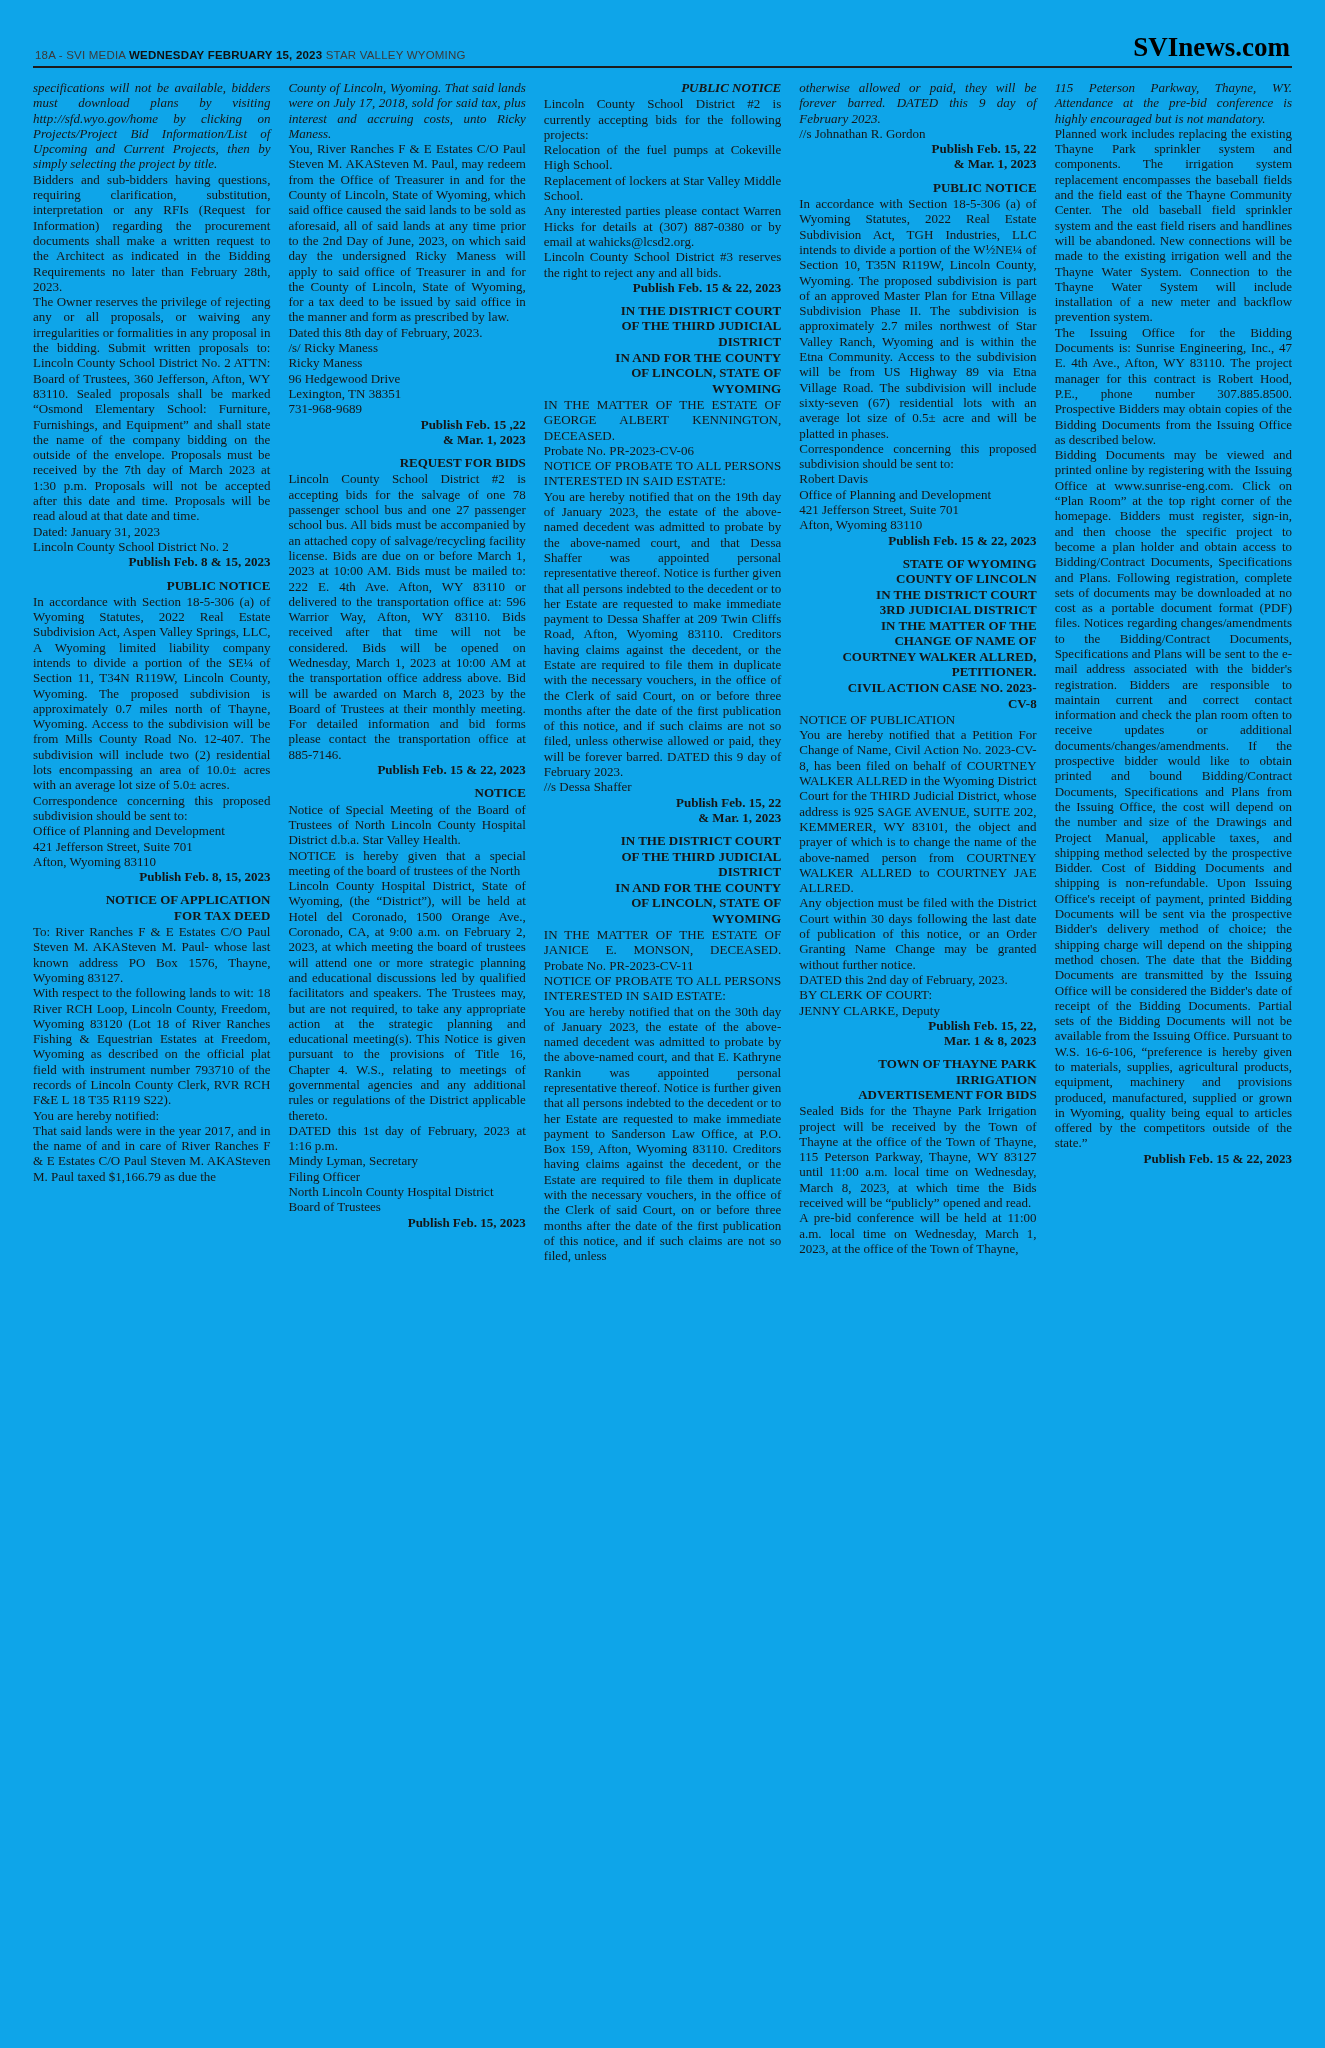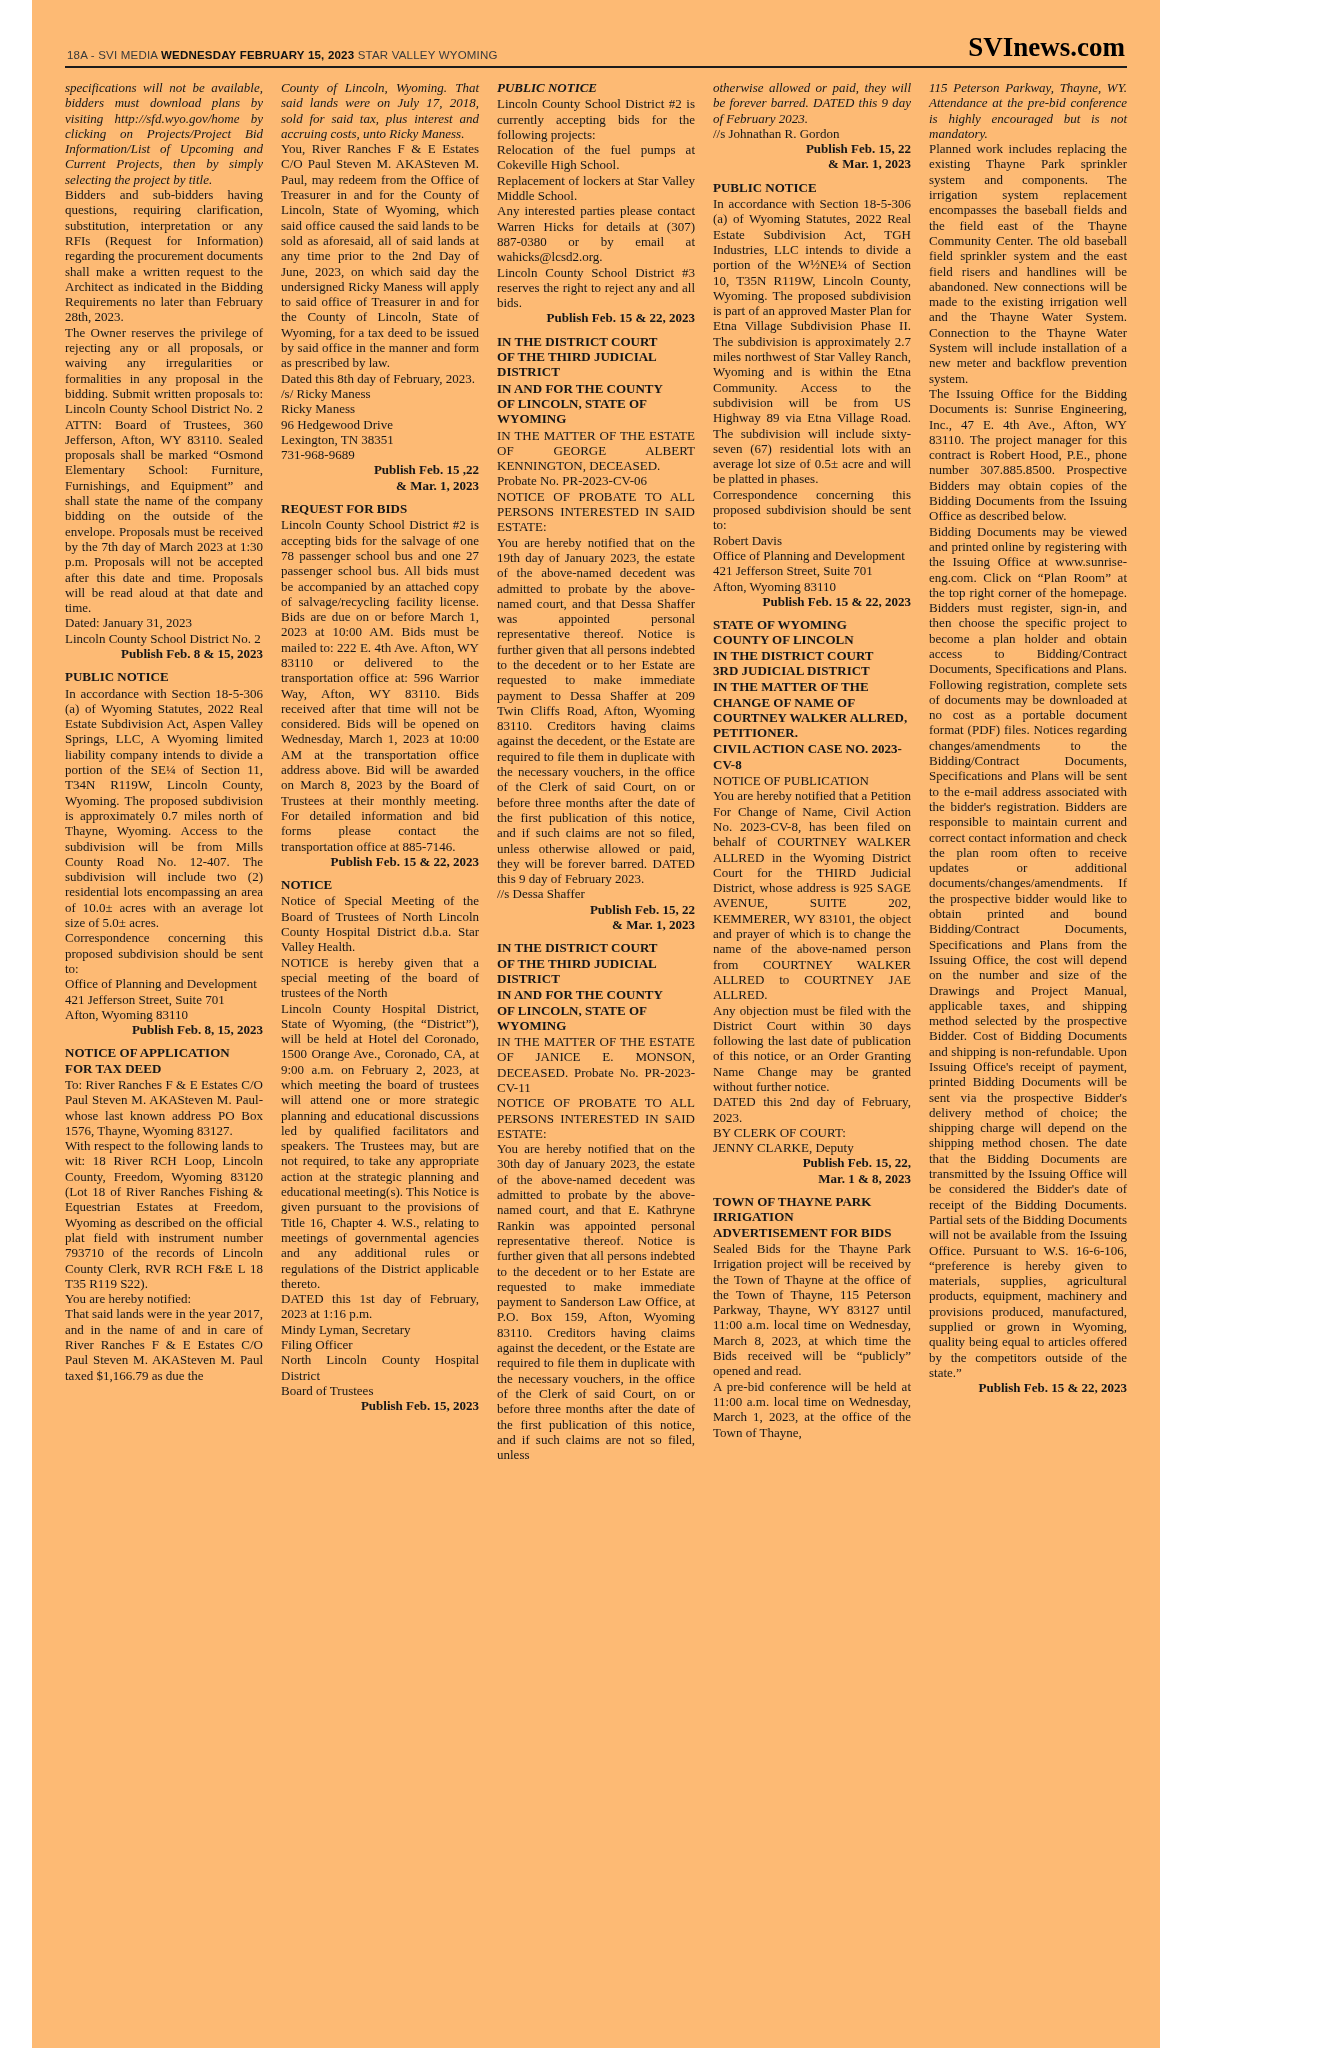--- a/index.html
+++ b/index.html
@@ -1,39 +1,38 @@
 <!DOCTYPE html>
 <html lang="en"><head>
 <meta charset="utf-8">
 <style>
   * { margin:0; padding:0; box-sizing:border-box; }
   html, body { background:#ffffff; }
   .page {
-    width:1128px; height:2048px; overflow:hidden;
-    background:#fdba74; color:#161616;
+    width:1325px; height:2048px; overflow:hidden;
+    background:#0ea5e9; color:#161616;
     font-family:"Liberation Serif", serif;
     padding:34px 33px 0 33px;
-    margin-left:32px;
   }
   .masthead {
     display:flex; justify-content:space-between; align-items:flex-end;
     border-bottom:2px solid #1c1c1c; padding:0 2px 5px 2px;
     font-family:"Liberation Sans", sans-serif;
   }
   .mh-left { font-size:11.5px; color:#3a3a3a; letter-spacing:.2px; }
   .mh-left .b { font-weight:bold; color:#101010; }
   .mh-right {
     font-family:"Liberation Serif", serif; font-weight:bold;
     font-size:27px; color:#000; line-height:1;
   }
   .columns { display:flex; gap:18px; padding-top:12px; }
   .col { flex:1 1 0; font-size:13px; line-height:15.3px; }
   .blk.p, .blk.l { text-align:justify; }
   .blk.h {
-    font-weight:bold; text-align:left;
+    font-weight:bold; text-align:right;
     margin-top:8px; margin-bottom:1px; white-space:pre-line;
   }
   .blk.h + .blk.h { margin-top:0; }
   .blk:first-child { margin-top:0;font-style:italic; }
   .blk.pub { font-weight:bold; text-align:right; white-space:pre-line; }
 </style>
 </head>
 <body>
 
 <div class="page">

